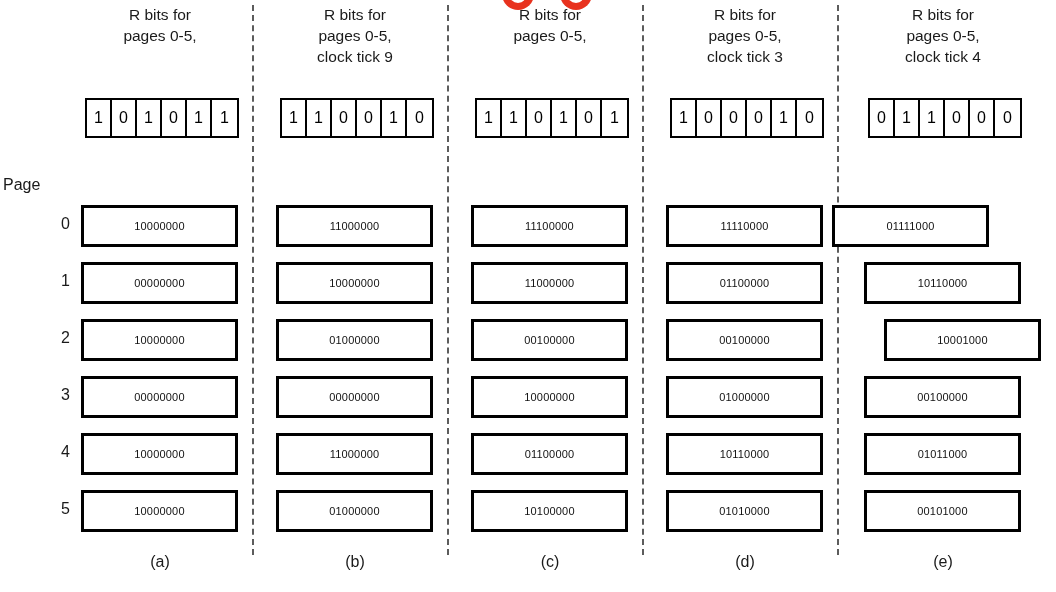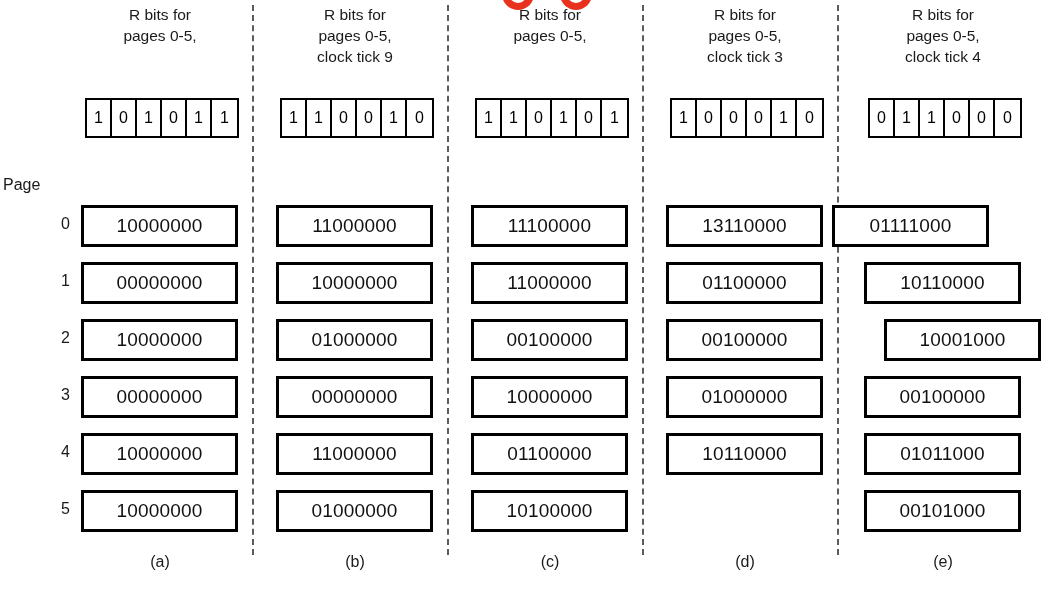--- a/index.html
+++ b/index.html
@@ -103,21 +103,21 @@
   .counter-box {
     position: absolute;
     width: 157px;
     height: 42px;
     border: 3px solid #000;
     box-sizing: border-box;
     background: #fff;
     display: flex;
     align-items: center;
     justify-content: center;
-    font-size: 19px;
+    font-size: 11px;
     letter-spacing: 0.2px;
     color: #111;
   }
 
   
   .panel-caption {
     position: absolute;
     top: 553px;
     width: 196px;
     text-align: center;
@@ -214,25 +214,26 @@
     <div>clock tick 3</div>
   </div>
   <div class="rbits" style="left:670px">
     <div class="rbit">1</div>
     <div class="rbit">0</div>
     <div class="rbit">0</div>
     <div class="rbit">0</div>
     <div class="rbit">1</div>
     <div class="rbit">0</div>
   </div>
-  <div class="counter-box" style="left:666px; top:205px">13110000</div>
+  <div class="counter-box" style="left:666px; top:205px">11110000</div>
   <div class="counter-box" style="left:666px; top:262px">01100000</div>
   <div class="counter-box" style="left:666px; top:319px">00100000</div>
   <div class="counter-box" style="left:666px; top:376px">01000000</div>
   <div class="counter-box" style="left:666px; top:433px">10110000</div>
+  <div class="counter-box" style="left:666px; top:490px">01010000</div>
   <div class="panel-caption" style="left:647px">(d)</div>
 
   <div class="col-header" style="left:845px">
     <div>R bits for</div>
     <div>pages 0-5,</div>
     <div>clock tick 4</div>
   </div>
   <div class="rbits" style="left:868px">
     <div class="rbit">0</div>
     <div class="rbit">1</div>

